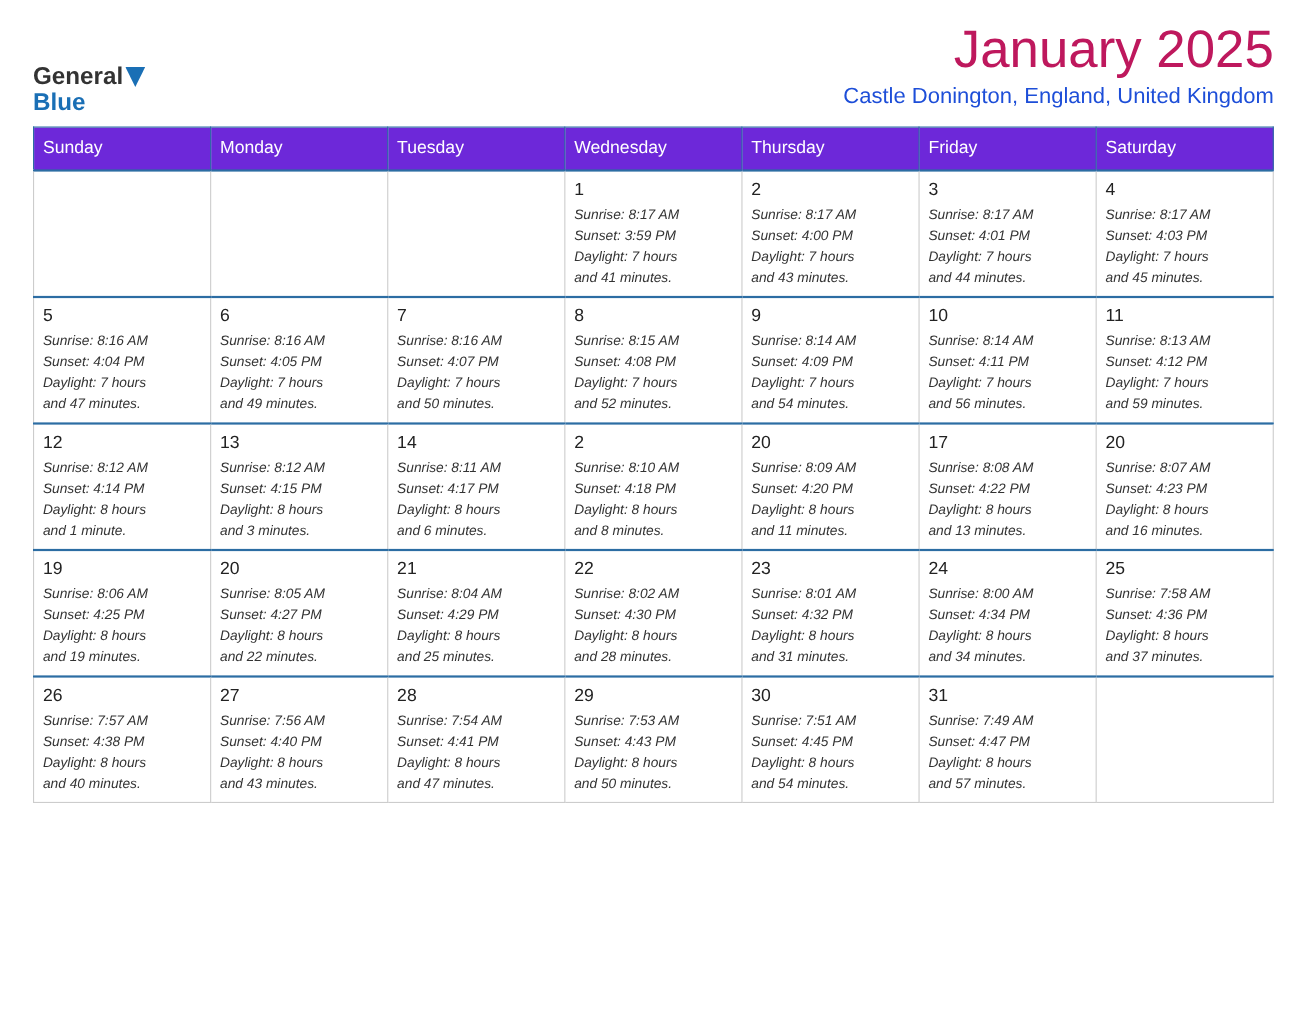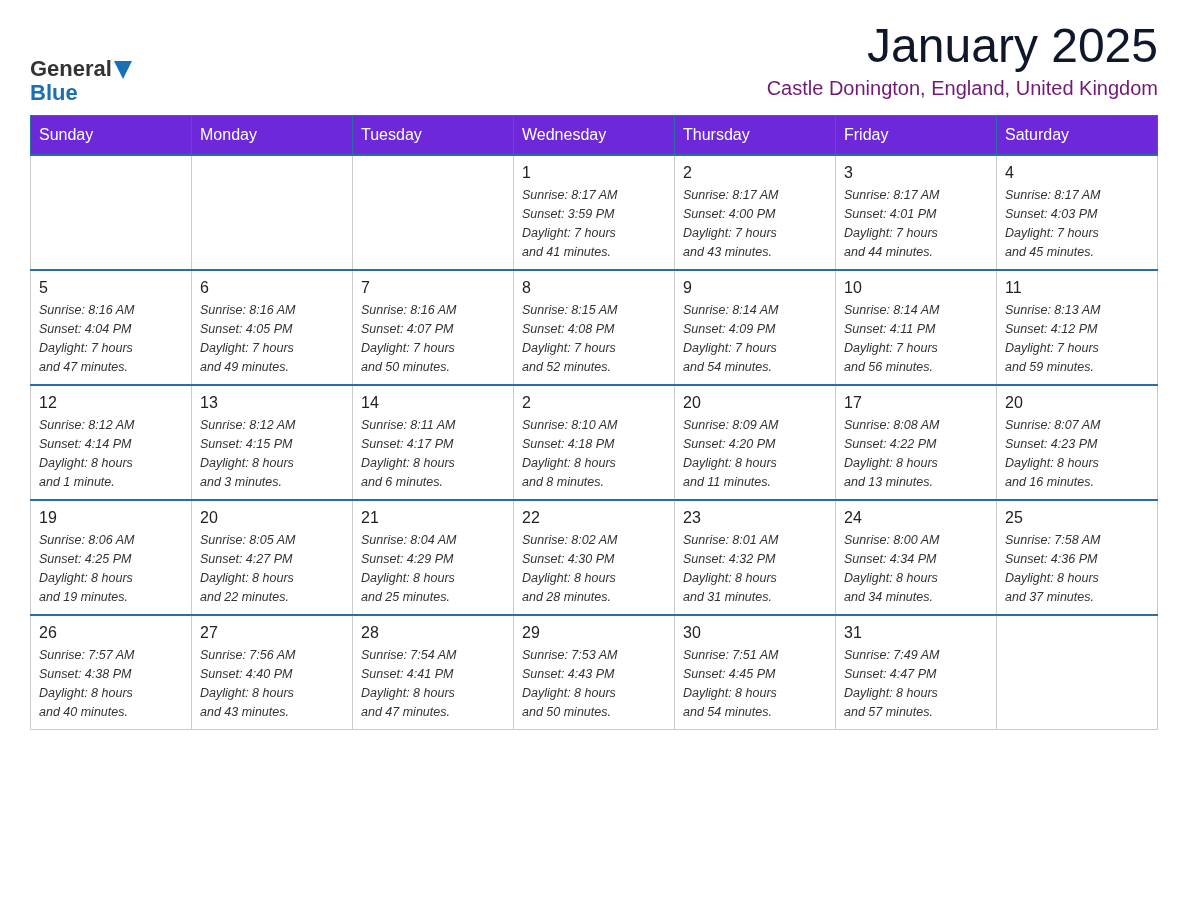--- a/index.html
+++ b/index.html
@@ -30,26 +30,26 @@
       font-size: 22px;
       font-weight: bold;
       color: #1a6fb5;
     }
     .title-section {
       text-align: right;
     }
     .month-title {
       font-size: 48px;
       font-weight: normal;
-      color: #0f172a;
+      color: #be185d;
       line-height: 1.1;
     }
     .location {
       font-size: 20px;
-      color: #701a75;
+      color: #1d4ed8;
       margin-top: 4px;
     }
     .calendar {
       width: 100%;
       border-collapse: collapse;
       margin-top: 10px;
     }
     .calendar th {
       background-color: #6d28d9;
       color: #fff;

